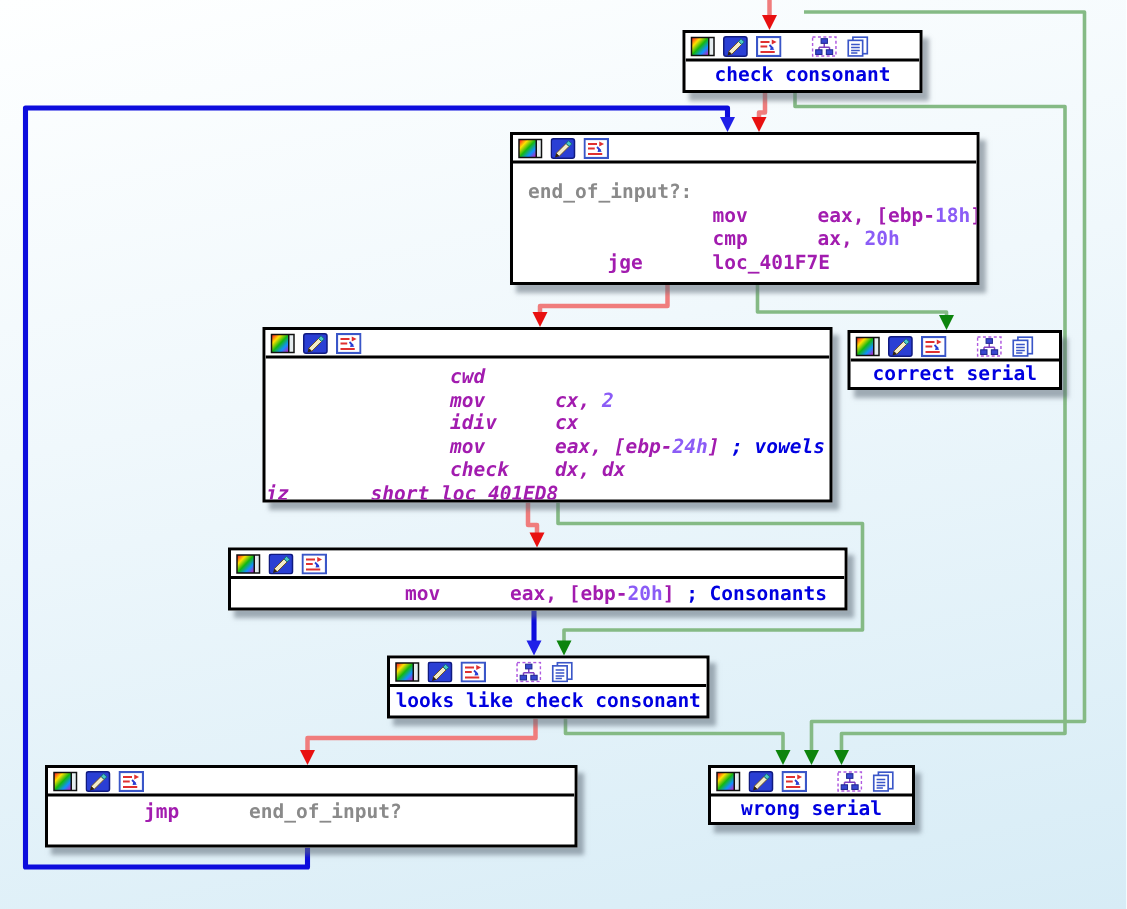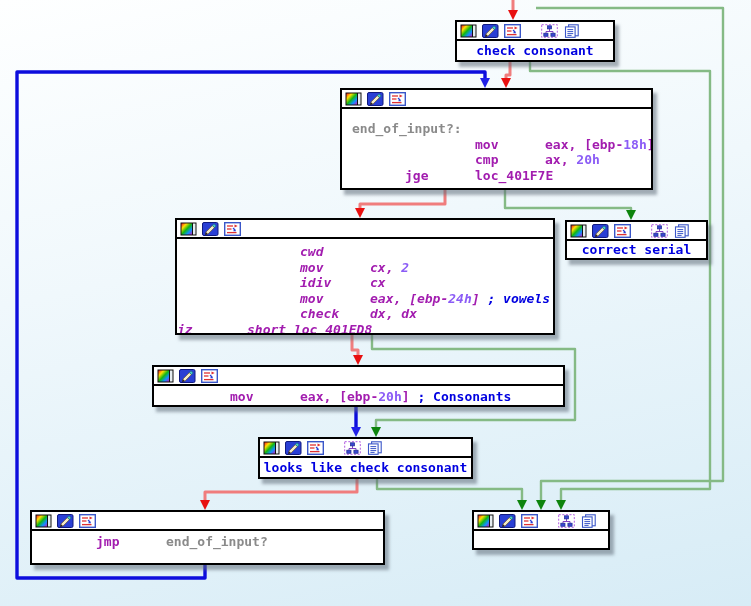--- a/index.html
+++ b/index.html
@@ -293,21 +293,21 @@
               <path d="M3 4 h6" stroke="#e03030" stroke-width="1.3"></path>
               <path d="M10.5 2.4 l3.2 1.6 -3.2 1.6 z" fill="#e03030"></path>
               <path d="M3 7 h4.5" stroke="#e03030" stroke-width="1.3"></path>
               <path d="M3 10.6 h9.5" stroke="#e03030" stroke-width="1.3"></path>
               <path d="M9 6 l2.4 2.4" stroke="#2a3fd4" stroke-width="1.2"></path>
               <path d="M12.2 9.2 l-2.8 0.1 0.7 -2.8 z" fill="#2a3fd4"></path>
             </svg>
           </span>
         </div>
         <div class="body" data-name="node-body" style="padding-top: 3px;">
-          <div class="line" data-name="asm-instruction-line" style="padding-left: 76px;"><span class="mnem c-code">mov</span><span class="c-code">eax, [ebp-</span><span class="c-num">20h</span><span class="c-code">] </span><span class="c-comment">; Consonants</span></div>
+          <div class="line" data-name="asm-instruction-line" style="padding-left: 116px;"><span class="mnem c-code">mov</span><span class="c-code">eax, [ebp-</span><span class="c-num">20h</span><span class="c-code">] </span><span class="c-comment">; Consonants</span></div>
         </div>
       </div>
       <div class="node group" data-name="node-looks-like-check-consonant" style="left: 258px; top: 437px; width: 215px; height: 42px;">
         <div class="titlebar" data-name="node-titlebar">
           <span class="icon" data-name="palette-icon">
             <svg viewBox="0 0 17 14">
               <defs>
                 <linearGradient id="rb" x1="0" y1="0" x2="1" y2="1">
                   <stop offset="0" stop-color="#ff2020"></stop>
                   <stop offset=".25" stop-color="#ffe000"></stop>
@@ -450,15 +450,18 @@
             </svg>
           </span>
           <span class="icon" data-name="copy-icon">
             <svg viewBox="0 0 17 14">
               <rect x="5.6" y="0.8" width="9.6" height="11" fill="#fff" stroke="#3a56c8" stroke-width="1.1"></rect>
               <rect x="2.5" y="2.9" width="9.6" height="10.4" fill="#fff" stroke="#3a56c8" stroke-width="1.1"></rect>
               <path d="M4.4 5.6 h5.8 M4.4 7.6 h5.8 M4.4 9.6 h5.8 M4.4 11.4 h4.2" stroke="#3a56c8" stroke-width="1" fill="none"></path>
             </svg>
           </span>
         </div>
+        <div class="body" data-name="node-body">
+          <div class="group-label" data-name="group-node-label">wrong serial</div>
+        </div>
       </div>
     </div>
 </div>
 
 </body></html>

